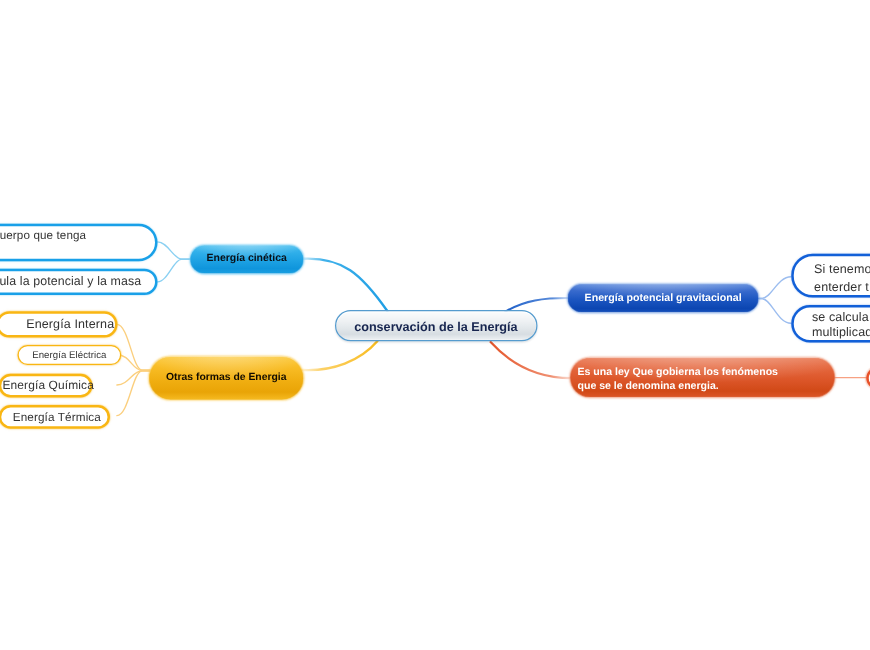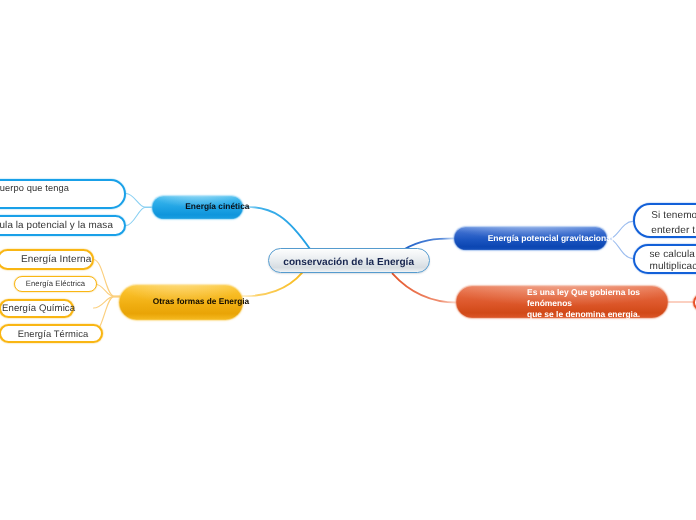--- a/index.html
+++ b/index.html
@@ -22,21 +22,21 @@
     box-shadow:0 1px 1.5px rgba(40,60,90,.16), inset 0 1px 0 rgba(255,255,255,.9);
     justify-content:center;
   }
   #root-node .lbl{
     font-size:10.1px;font-weight:bold;color:#17254f;text-align:center;letter-spacing:0;
     position:relative;top:2px;
   }
 
   
   .pill{border-radius:999px;justify-content:center;}
-  .pill .lbl{text-align:center;margin-left:40px;}
+  .pill .lbl{text-align:center;}
 
   #n-cinetica{
     left:152.1px;top:195.6px;width:90.6px;height:23.2px;
     background:
       radial-gradient(120% 150% at 50% -18%, rgba(255,255,255,.42) 0%, rgba(255,255,255,0) 46%),
       linear-gradient(180deg,#4ec0ef 0%,#34b2eb 20%,#1fa3e4 52%,#0f95dc 82%,#1a9fe1 100%);
     box-shadow:0 0 1.4px .7px rgba(120,205,245,.75), inset 0 0 0 .6px rgba(255,255,255,.22);
   }
   #n-cinetica .lbl{font-size:8.4px;font-weight:bold;color:#0a1118;letter-spacing:0;position:relative;top:-1px;}
 
@@ -57,21 +57,21 @@
     box-shadow:0 0 1.4px .7px rgba(251,205,90,.7), inset 0 0 0 .6px rgba(255,255,255,.24);
   }
   #n-otras .lbl{font-size:8.3px;font-weight:bold;color:#120c00;letter-spacing:0;position:relative;top:-2px;}
 
   #n-ley{
     left:456px;top:286.2px;width:211.8px;height:31.8px;
     background:
       radial-gradient(130% 160% at 50% -14%, rgba(255,255,255,.34) 0%, rgba(255,255,255,0) 48%),
       linear-gradient(180deg,#ea7a55 0%,#e5683f 22%,#dc5629 56%,#d14917 84%,#dc5628 100%);
     box-shadow:0 0 1.4px .7px rgba(234,138,102,.66), inset 0 0 0 .6px rgba(255,255,255,.2);
-    justify-content:center;padding-left:30px;
+    justify-content:center;padding-left:5px;
   }
   #n-ley .lbl{font-size:8.45px;font-weight:bold;color:#ffffff;
               text-align:left;line-height:11px;white-space:normal;letter-spacing:0;
               position:relative;top:1px;left:1px;}
 
   
   .obox{background:#ffffff;box-sizing:border-box;display:flex;align-items:center;}
   .obox .lbl{white-space:nowrap;}
   .obox.multi .lbl{white-space:normal;}
 
@@ -100,21 +100,21 @@
           box-shadow:0 0 1px .6px rgba(250,200,90,.5);
           justify-content:center;}
   #b-electrica .lbl{font-size:7.7px;color:#333333;text-align:center;letter-spacing:.05px;}
 
   #b-quimica{left:-1px;top:298.8px;width:75px;height:18.9px;
           border:2px solid #f9b613;border-radius:10px;
           box-shadow:0 0 1px .6px rgba(250,200,90,.5);
           justify-content:flex-start;}
   #b-quimica .lbl{font-size:9.55px;color:#333333;text-align:center;letter-spacing:.1px;position:relative;left:1px;}
 
-  #b-termica{left:-1px;top:323.9px;width:104px;height:18.8px;
+  #b-termica{left:-1px;top:323.9px;width:89px;height:18.8px;
           border:2px solid #f9b613;border-radius:9.5px;
           box-shadow:0 0 1px .6px rgba(250,200,90,.5);
           justify-content:flex-start;}
   #b-termica .lbl{font-size:9.4px;color:#333333;text-align:center;letter-spacing:.1px;position:relative;left:2px;}
 
   #b-pot1{left:632.8px;top:202.9px;width:230px;height:34.8px;
           border:2.5px solid #1260d8;border-radius:17.2px;
           box-shadow:0 0 1px .4px rgba(120,165,238,.5);
           padding:0;overflow:hidden;}
   #b-pot1 .lbl{font-size:10px;color:#333333;line-height:15px;letter-spacing:.1px;

